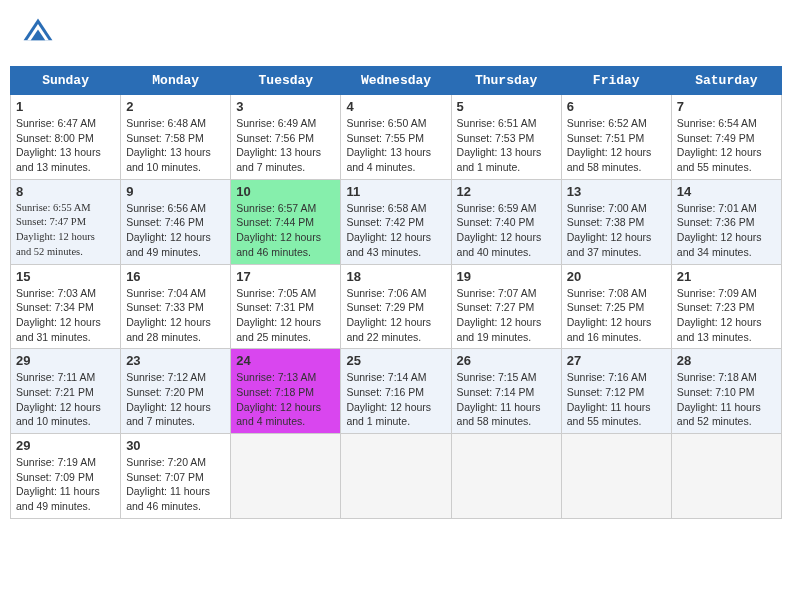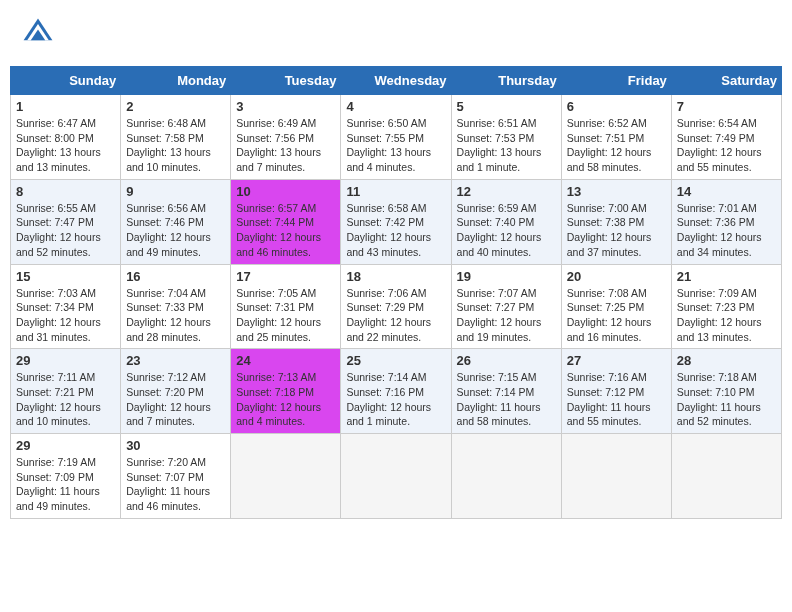--- a/index.html
+++ b/index.html
@@ -57,22 +57,23 @@
       width: 100%;
       border-collapse: collapse;
       table-layout: fixed;
     }
     th {
       background-color: #2a6db5;
       color: white;
       padding: 6px 4px;
       font-size: 13px;
       font-weight: bold;
-      text-align: right;
+      text-align: center;
       border: 1px solid #2a6db5;
+      font-family: Liberation Mono, monospace;
     }
     td {
       border: 1px solid #ccc;
       vertical-align: top;
       padding: 4px 5px;
       font-size: 10.5px;
       color: #333;
       height: 80px;
       background: #fff;
     }
@@ -173,33 +174,33 @@
           <span class="day-num">7</span>
           <div class="day-detail" style="white-space: pre-line;">Sunrise: 6:54 AM
 Sunset: 7:49 PM
 Daylight: 12 hours
 and 55 minutes.</div>
         </td>
       </tr>
       <tr>
         <td style="background: rgb(238, 243, 250);">
           <span class="day-num">8</span>
-          <div class="day-detail" style="white-space: pre-line;">Sunrise: 6:55 AM
+          <div class="day-detail" style="white-space: pre-line; font-family: Liberation Serif, serif;">Sunrise: 6:55 AM
 Sunset: 7:47 PM
 Daylight: 12 hours
 and 52 minutes.</div>
         </td>
         <td style="background: rgb(238, 243, 250);">
           <span class="day-num">9</span>
           <div class="day-detail" style="white-space: pre-line;">Sunrise: 6:56 AM
 Sunset: 7:46 PM
 Daylight: 12 hours
 and 49 minutes.</div>
         </td>
-        <td style="background: #d946ef;">
+        <td style="background: #86efac;">
           <span class="day-num">10</span>
           <div class="day-detail" style="white-space: pre-line;">Sunrise: 6:57 AM
 Sunset: 7:44 PM
 Daylight: 12 hours
 and 46 minutes.</div>
         </td>
         <td style="background: rgb(238, 243, 250);">
           <span class="day-num">11</span>
           <div class="day-detail" style="white-space: pre-line;">Sunrise: 6:58 AM
 Sunset: 7:42 PM

